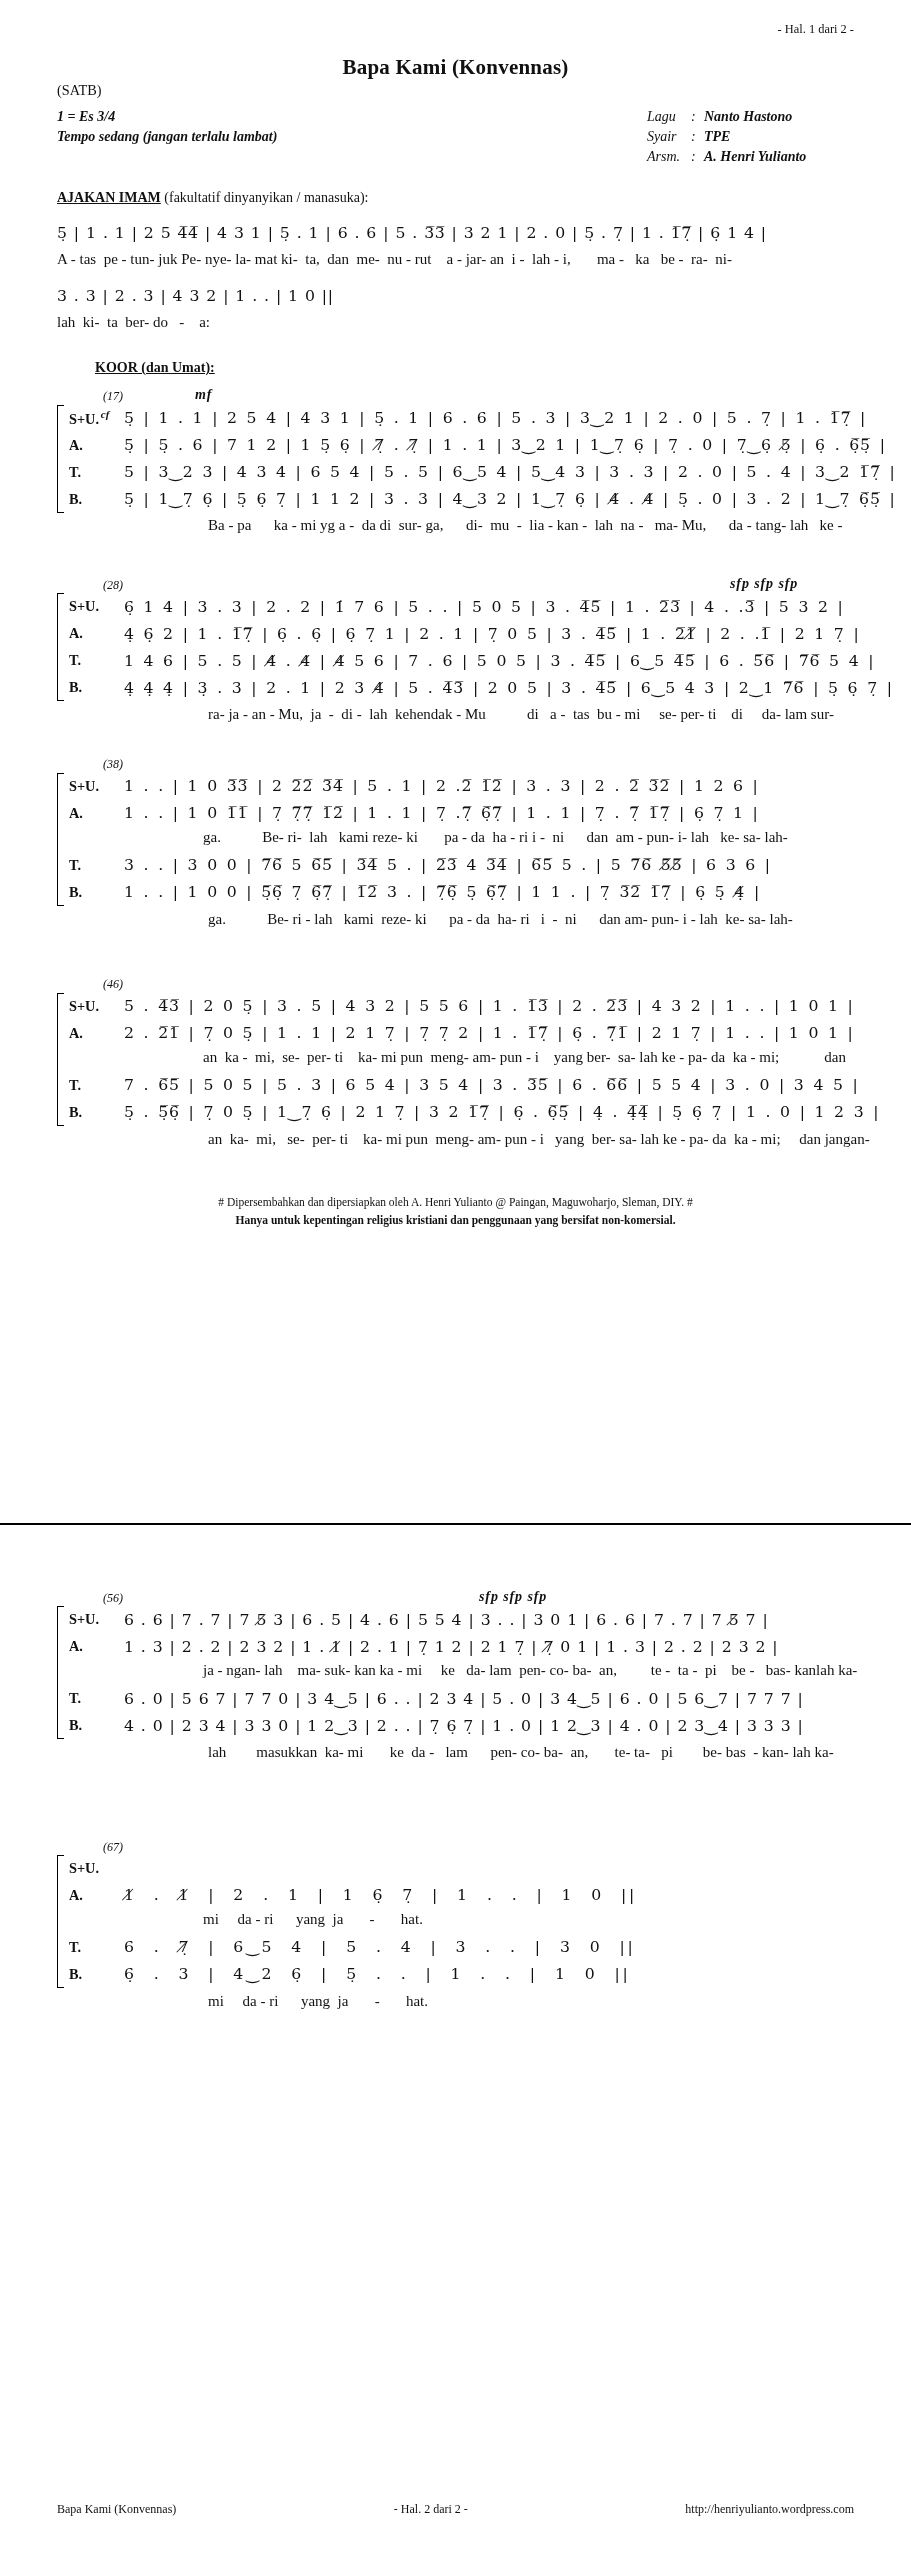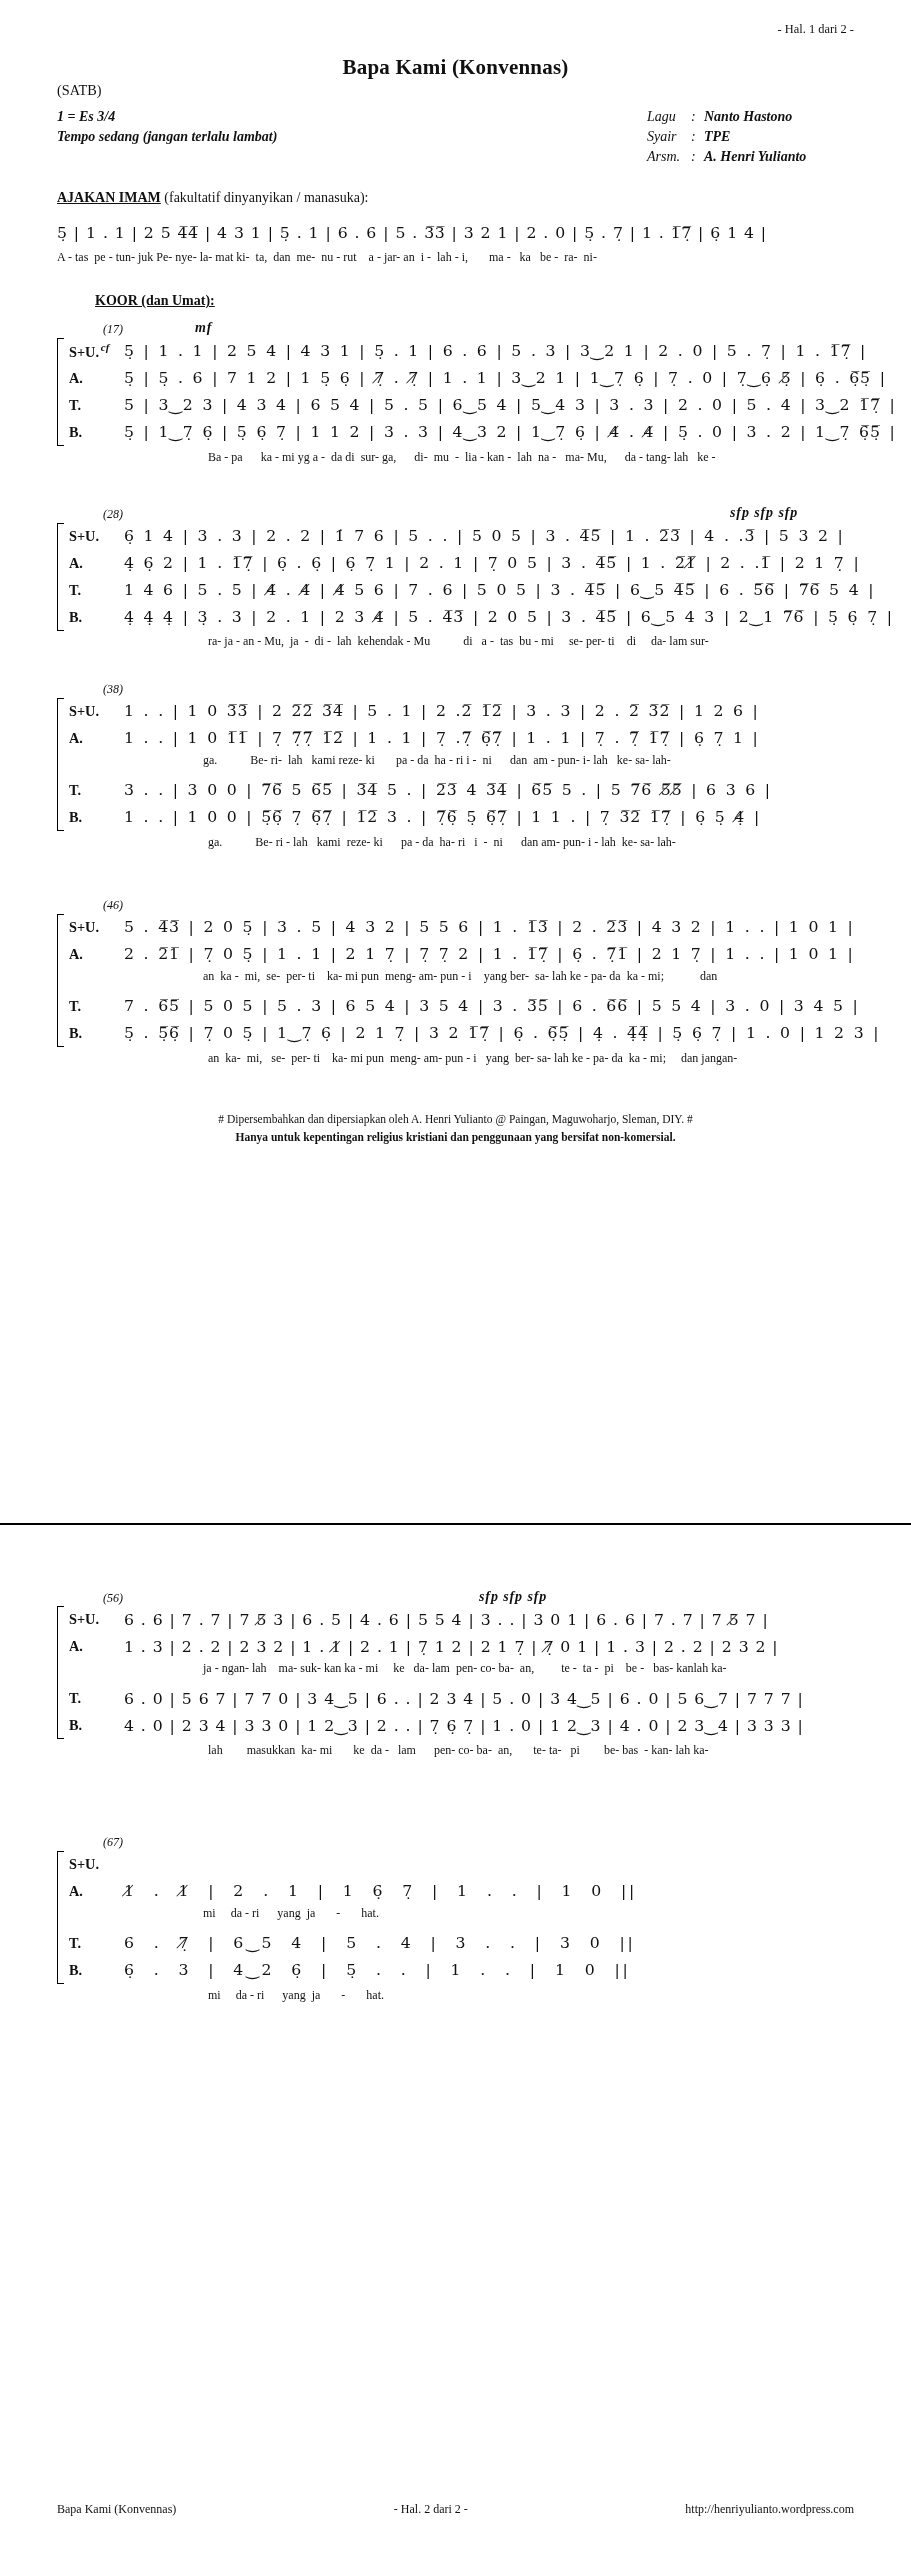--- a/index.html
+++ b/index.html
@@ -29,21 +29,21 @@
   .hb { font-weight:bold; text-decoration:underline; }
 
   .notation {
     font-family:"DejaVu Serif","DejaVu Sans",serif;
     font-size:15.7px; white-space:pre; line-height:1.7;
   }
   .n-def  { letter-spacing:0.9px;   word-spacing:2.8px; }
   .n-med  { letter-spacing:0.5px; word-spacing:0.9px; }
   .n-wide { letter-spacing:2.8px;   word-spacing:9.2px; }
 
-  .lyr { font-family:"Liberation Serif",serif; font-size:12px; white-space:pre; line-height:1.35; }
+  .lyr { font-family:"Liberation Serif",serif; font-size:15px; white-space:pre; line-height:1.35; }
 
   .imam-line { margin-top:14px; }
   .imam-line .lyr { margin-top:1.8px; }
 
   .koor-h { margin-top:28px; font-size:14px; font-weight:bold; text-decoration:underline;margin-left:38px; }
 
   .system { margin-top:28px; }
   .sys17 { margin-top:13px; }
   .sys28 { margin-top:42px; }
   .sys38 { margin-top:33px; }
@@ -108,20 +108,24 @@
     </div>
 
     <div class="section-h">
       <span class="hb">AJAKAN IMAM</span><span> (fakultatif dinyanyikan / manasuka):</span>
     </div>
 
     <div class="imam-line">
       <div class="notation n-med">5̣ | 1 . 1 | 2 5 4̅4̅ | 4 3 1 | 5̣ . 1 | 6 . 6 | 5 . 3̅3̅ | 3 2 1 | 2 . 0 | 5̣ . 7̣ | 1 . 1̅7̣̅ | 6̣ 1 4 |</div>
       <div class="lyr">A - tas  pe - tun- juk Pe- nye- la- mat ki-  ta,  dan  me-  nu - rut    a - jar- an  i -  lah - i,       ma -   ka   be -  ra-  ni-</div>
     </div>
+    <div class="imam-line">
+      <div class="notation n-med">3 . 3 | 2 . 3 | 4 3 2 | 1 . . | 1 0 ||</div>
+      <div class="lyr">lah  ki-  ta  ber- do   -    a:</div>
+    </div>
 
     <div class="koor-h">KOOR (dan Umat):</div>
 
     <div class="system sys17">
       <div class="sys-head">
         <span class="sysnum">(17)</span>
         <span class="dyn" style="left:138px;">mf</span>
       </div>
       <div class="sys-body">
         <div class="bracket"></div>

